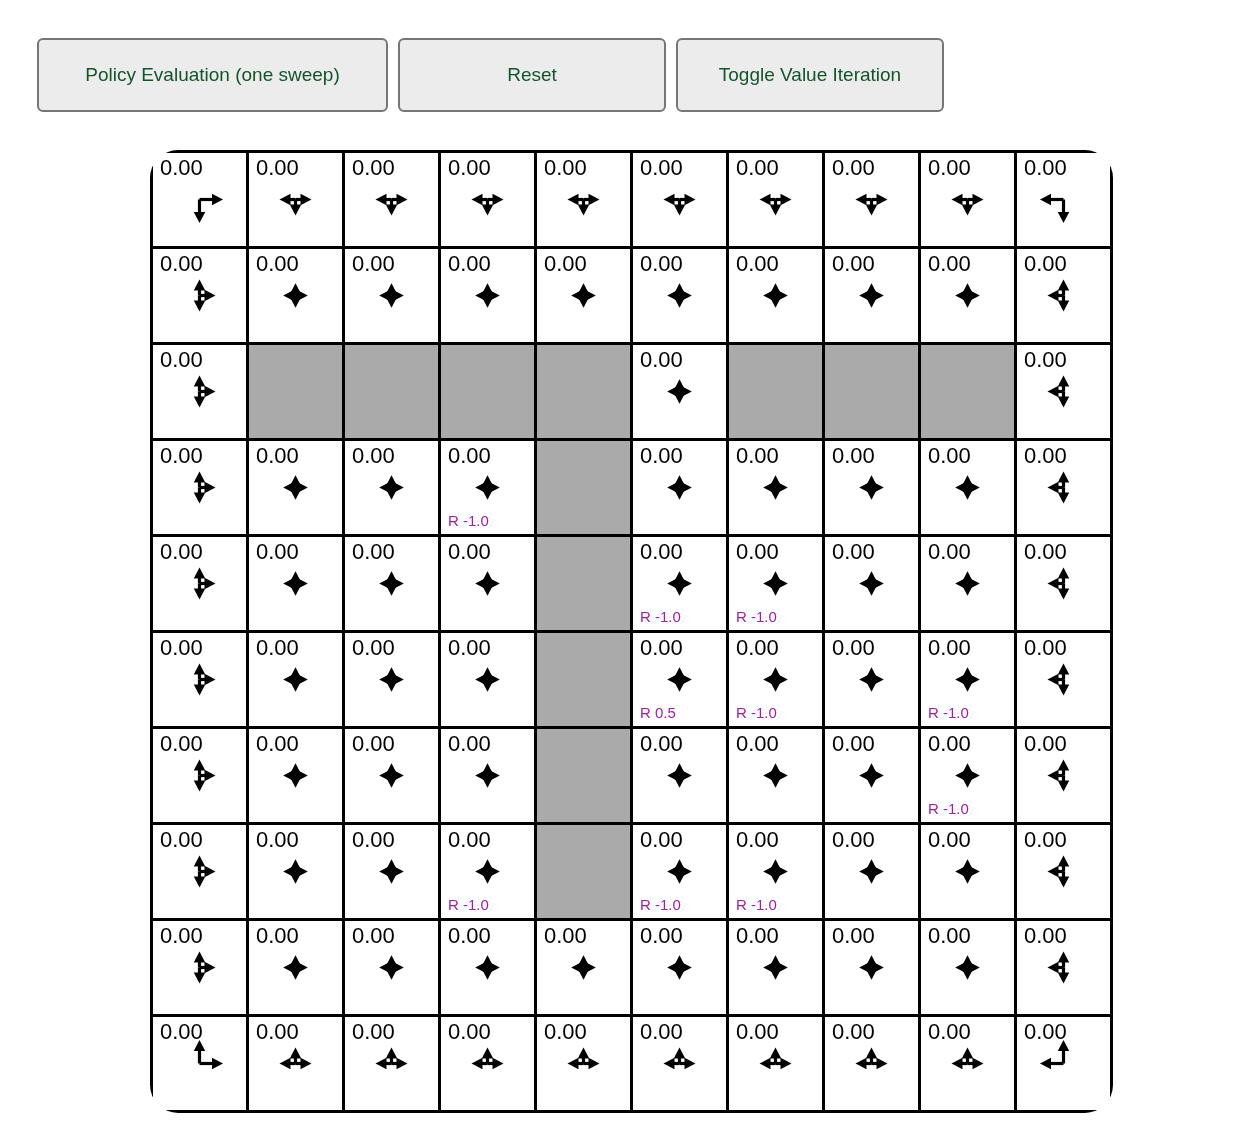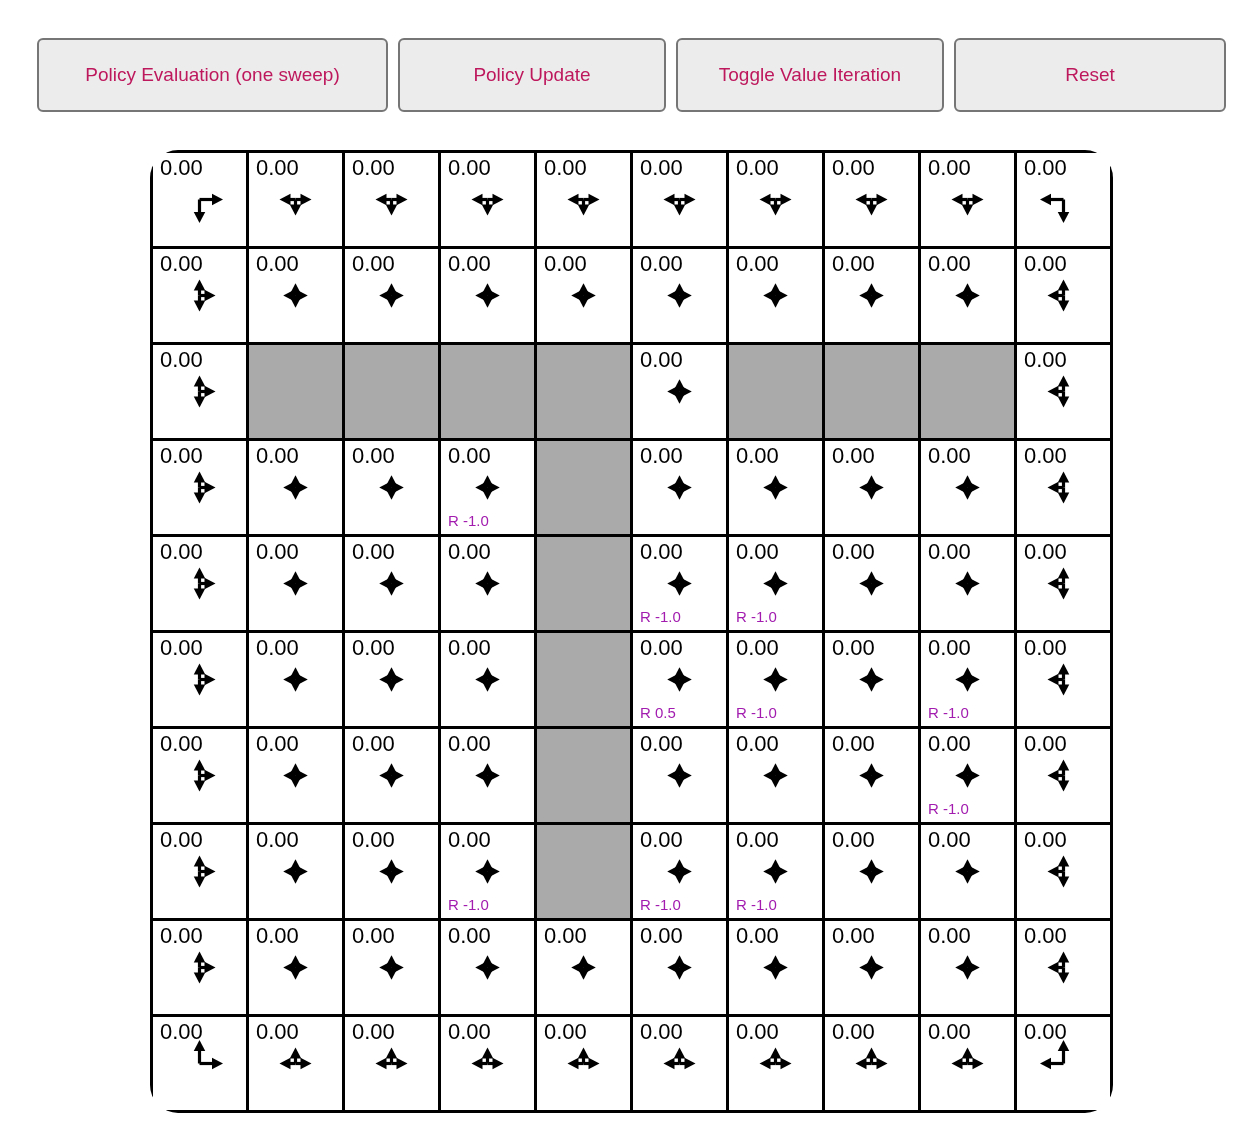--- a/index.html
+++ b/index.html
@@ -12,21 +12,21 @@
   .toolbar {
     position: absolute; left: 37px; top: 38px;
     display: flex; gap: 10px;
   }
   .toolbar button {
     height: 74px;
     background: #ececec;
     border: 2px solid #767676;
     border-radius: 6px;
     font-size: 19px;
-    color: #be185d;
+    color: #14532d;
     font-family: "Liberation Sans", "DejaVu Sans", sans-serif;
     cursor: pointer;
     padding: 17px 10px;
   }
   .toolbar button:nth-child(1) { width: 351px; }
   .toolbar button:nth-child(2) { width: 268px; }
   .toolbar button:nth-child(3) { width: 268px; }
   .toolbar button:nth-child(4) { width: 272px; }
   .grid {
     position: absolute; left: 150px; top: 150px;
@@ -55,23 +55,22 @@
     position: absolute; left: 7px; bottom: 5px;
     font-size: 15px; color: #a21caf;
     white-space: nowrap;
   }
 </style>
 </head>
 <body>
 
 <div class="toolbar">
   <button>Policy Evaluation (one sweep)</button>
-  <button>Policy Update</button>
+  <button>Reset</button>
   <button>Toggle Value Iteration</button>
-  <button>Reset</button>
 </div>
 
 <div class="grid">
     <div class="cell">
       <span class="val">0.00</span>
       <svg viewBox="0 0 93 93" class="arrows">
         <line x1="46.5" y1="46.5" x2="61" y2="46.5" stroke="#000" stroke-width="3.2"></line>
         <polygon points="70,46.5 59,52.25 59,40.75" fill="#000"></polygon>
         <line x1="46.5" y1="46.5" x2="46.5" y2="61" stroke="#000" stroke-width="3.2"></line>
         <polygon points="46.5,70 52.25,59 40.75,59" fill="#000"></polygon>

